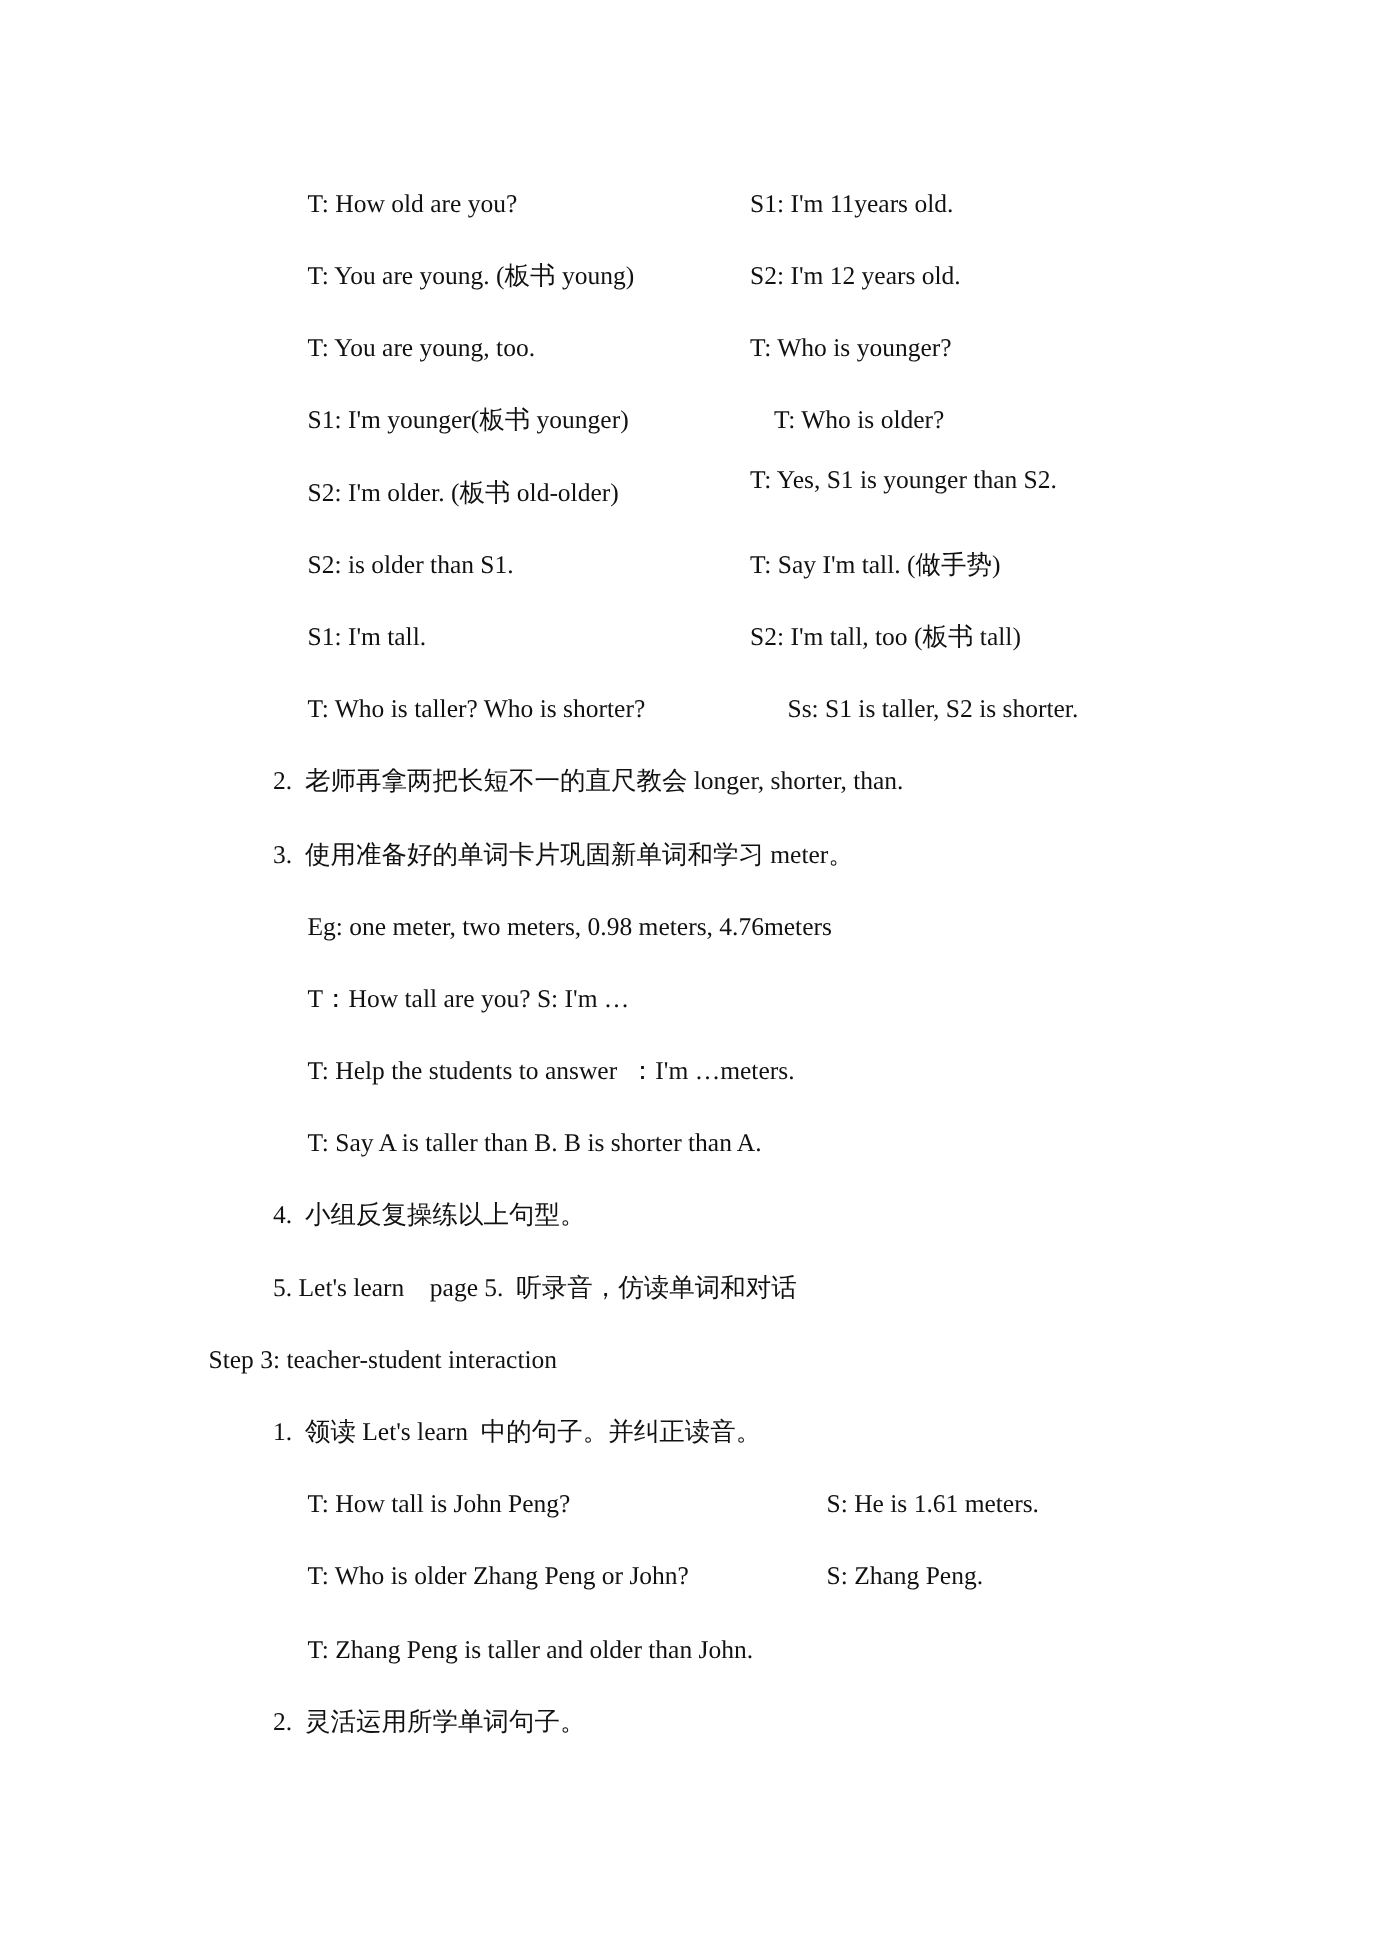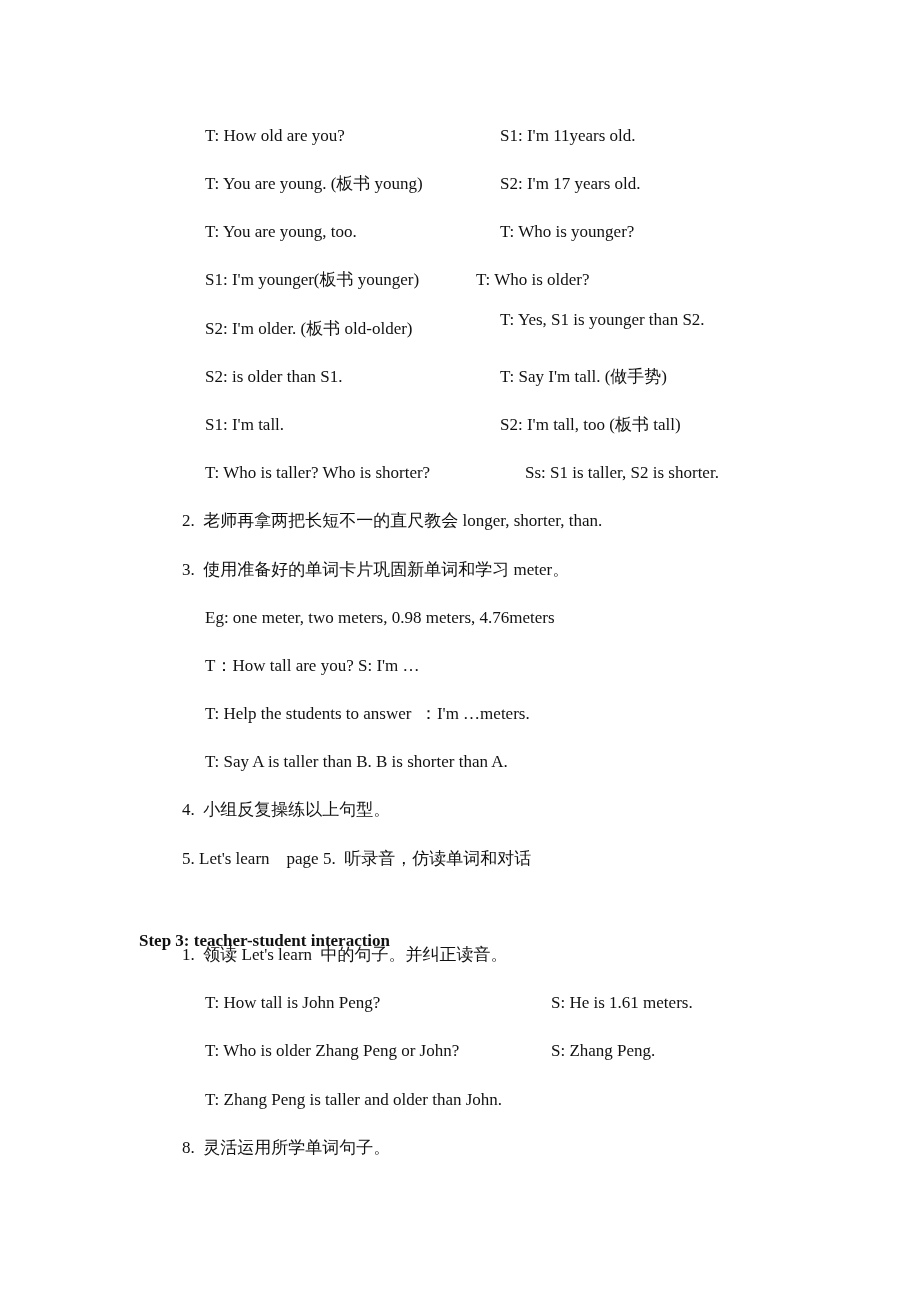--- a/index.html
+++ b/index.html
@@ -1,34 +1,34 @@
 <!DOCTYPE html>
 <html><head>
 <meta charset="utf-8">
 <style>
   html, body { margin: 0; padding: 0; background: #ffffff; }
   body { width: 920px; height: 1302px; position: relative; overflow: hidden;
          font-family: "Liberation Serif", "DejaVu Serif", serif; color: #111; }
   .line { position: absolute; font-size: 17px; line-height: 24px; white-space: pre; }
-  .bold { font-weight: bold; margin-top: 34px; }
+  .bold { font-weight: normal; }
 </style>
 </head>
 <body>
 
 <div class="line" style="left:205px;top:124px">T: How old are you?</div>
 <div class="line" style="left:500px;top:124px">S1: I'm 11years old.</div>
 
 <div class="line" style="left:205px;top:172px">T: You are young. (板书 young)</div>
-<div class="line" style="left:500px;top:172px">S2: I'm 17 years old.</div>
+<div class="line" style="left:500px;top:172px">S2: I'm 12 years old.</div>
 
 <div class="line" style="left:205px;top:220px">T: You are young, too.</div>
 <div class="line" style="left:500px;top:220px">T: Who is younger?</div>
 
 <div class="line" style="left:205px;top:268px">S1: I'm younger(板书 younger)</div>
-<div class="line" style="left:476px;top:268px">T: Who is older?</div>
+<div class="line" style="left:516px;top:268px">T: Who is older?</div>
 
 <div class="line" style="left:205px;top:317px">S2: I'm older. (板书 old-older)</div>
 <div class="line" style="left:500px;top:308px">T: Yes, S1 is younger than S2.</div>
 
 <div class="line" style="left:205px;top:365px">S2: is older than S1.</div>
 <div class="line" style="left:500px;top:365px">T: Say I'm tall. (做手势)</div>
 
 <div class="line" style="left:205px;top:413px">S1: I'm tall.</div>
 <div class="line" style="left:500px;top:413px">S2: I'm tall, too (板书 tall)</div>
 
@@ -47,13 +47,13 @@
 <div class="line bold" style="left:139px;top:895px">Step 3: teacher-student interaction</div>
 <div class="line" style="left:182px;top:943px">1.  领读 Let's learn  中的句子。并纠正读音。</div>
 
 <div class="line" style="left:205px;top:991px">T: How tall is John Peng?</div>
 <div class="line" style="left:551px;top:991px">S: He is 1.61 meters.</div>
 
 <div class="line" style="left:205px;top:1039px">T: Who is older Zhang Peng or John?</div>
 <div class="line" style="left:551px;top:1039px">S: Zhang Peng.</div>
 
 <div class="line" style="left:205px;top:1088px">T: Zhang Peng is taller and older than John.</div>
-<div class="line" style="left:182px;top:1136px">8.  灵活运用所学单词句子。</div>
+<div class="line" style="left:182px;top:1136px">2.  灵活运用所学单词句子。</div>
 
 </body></html>

